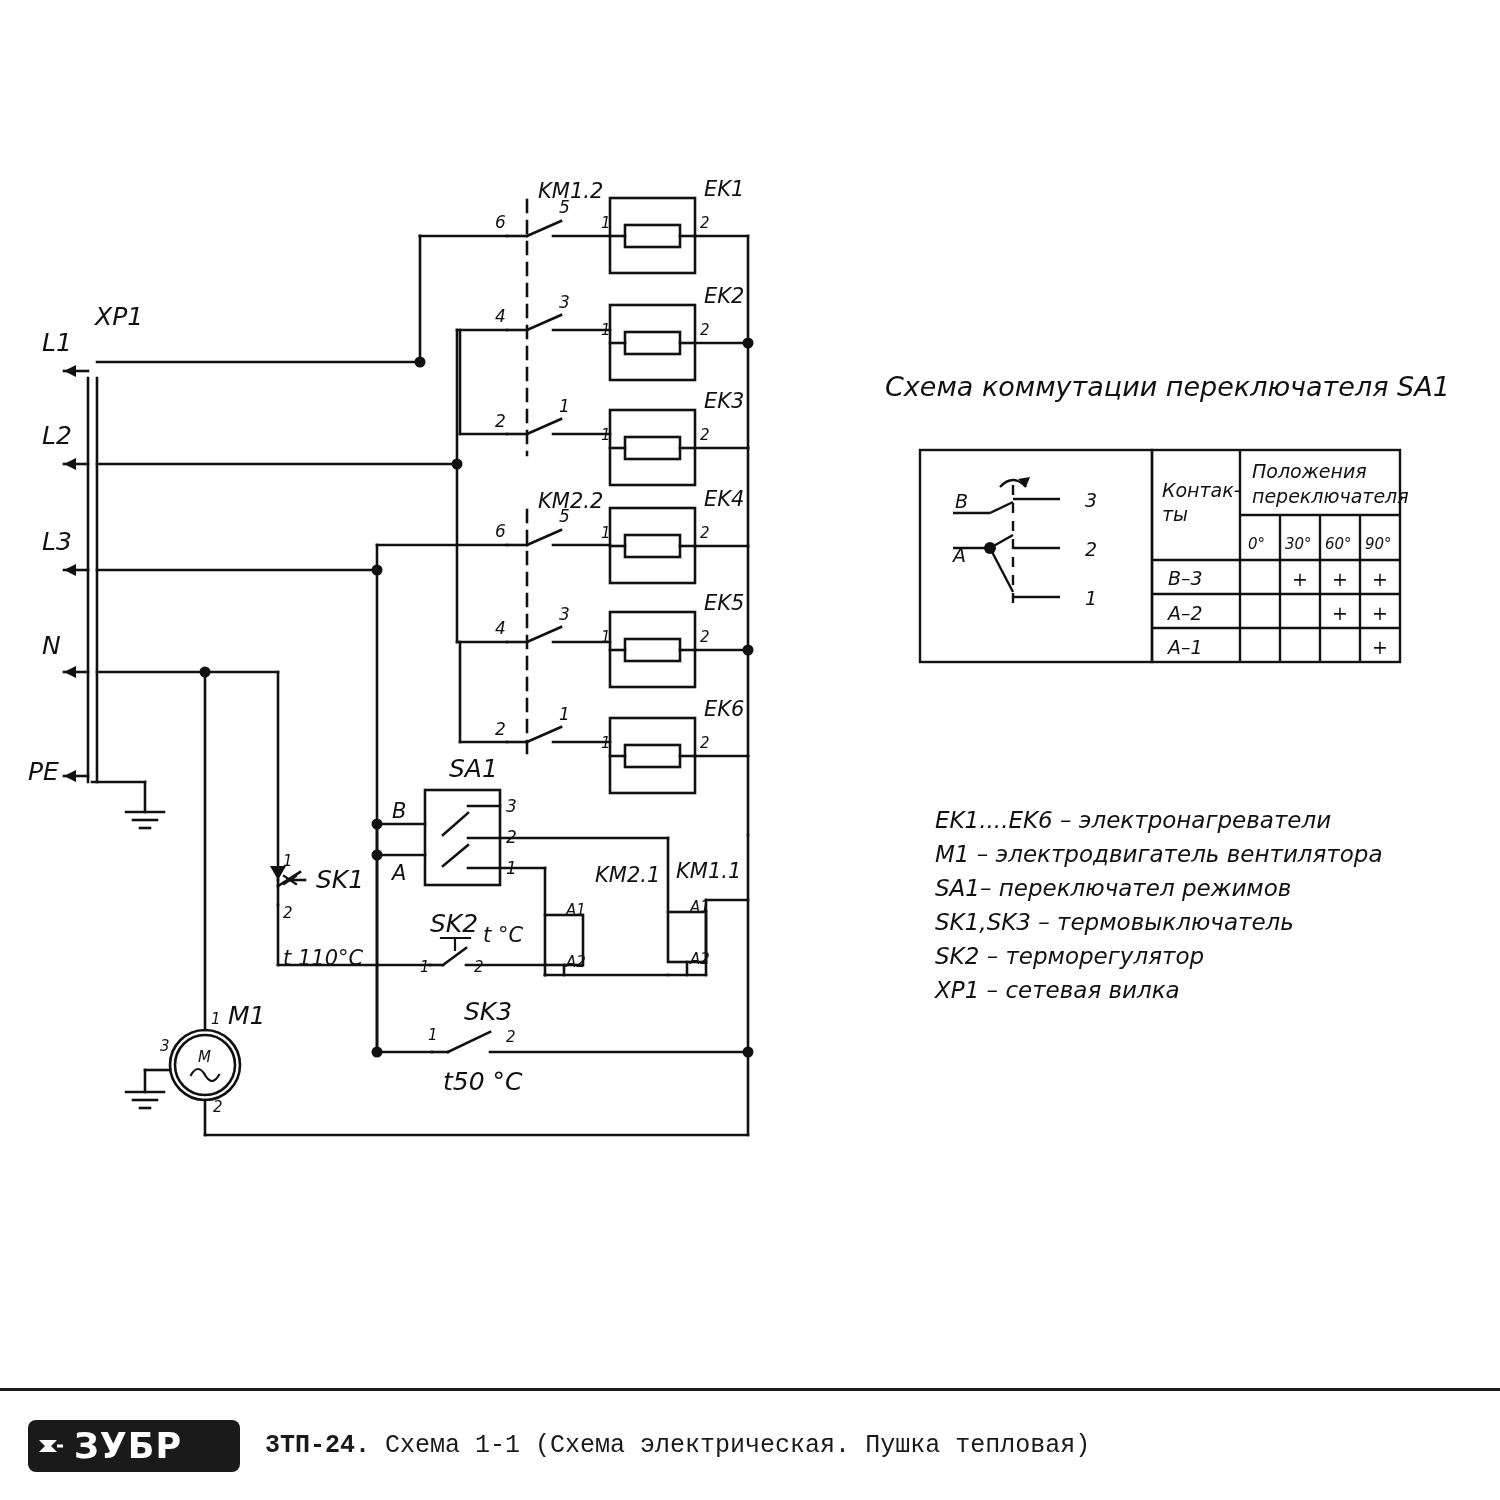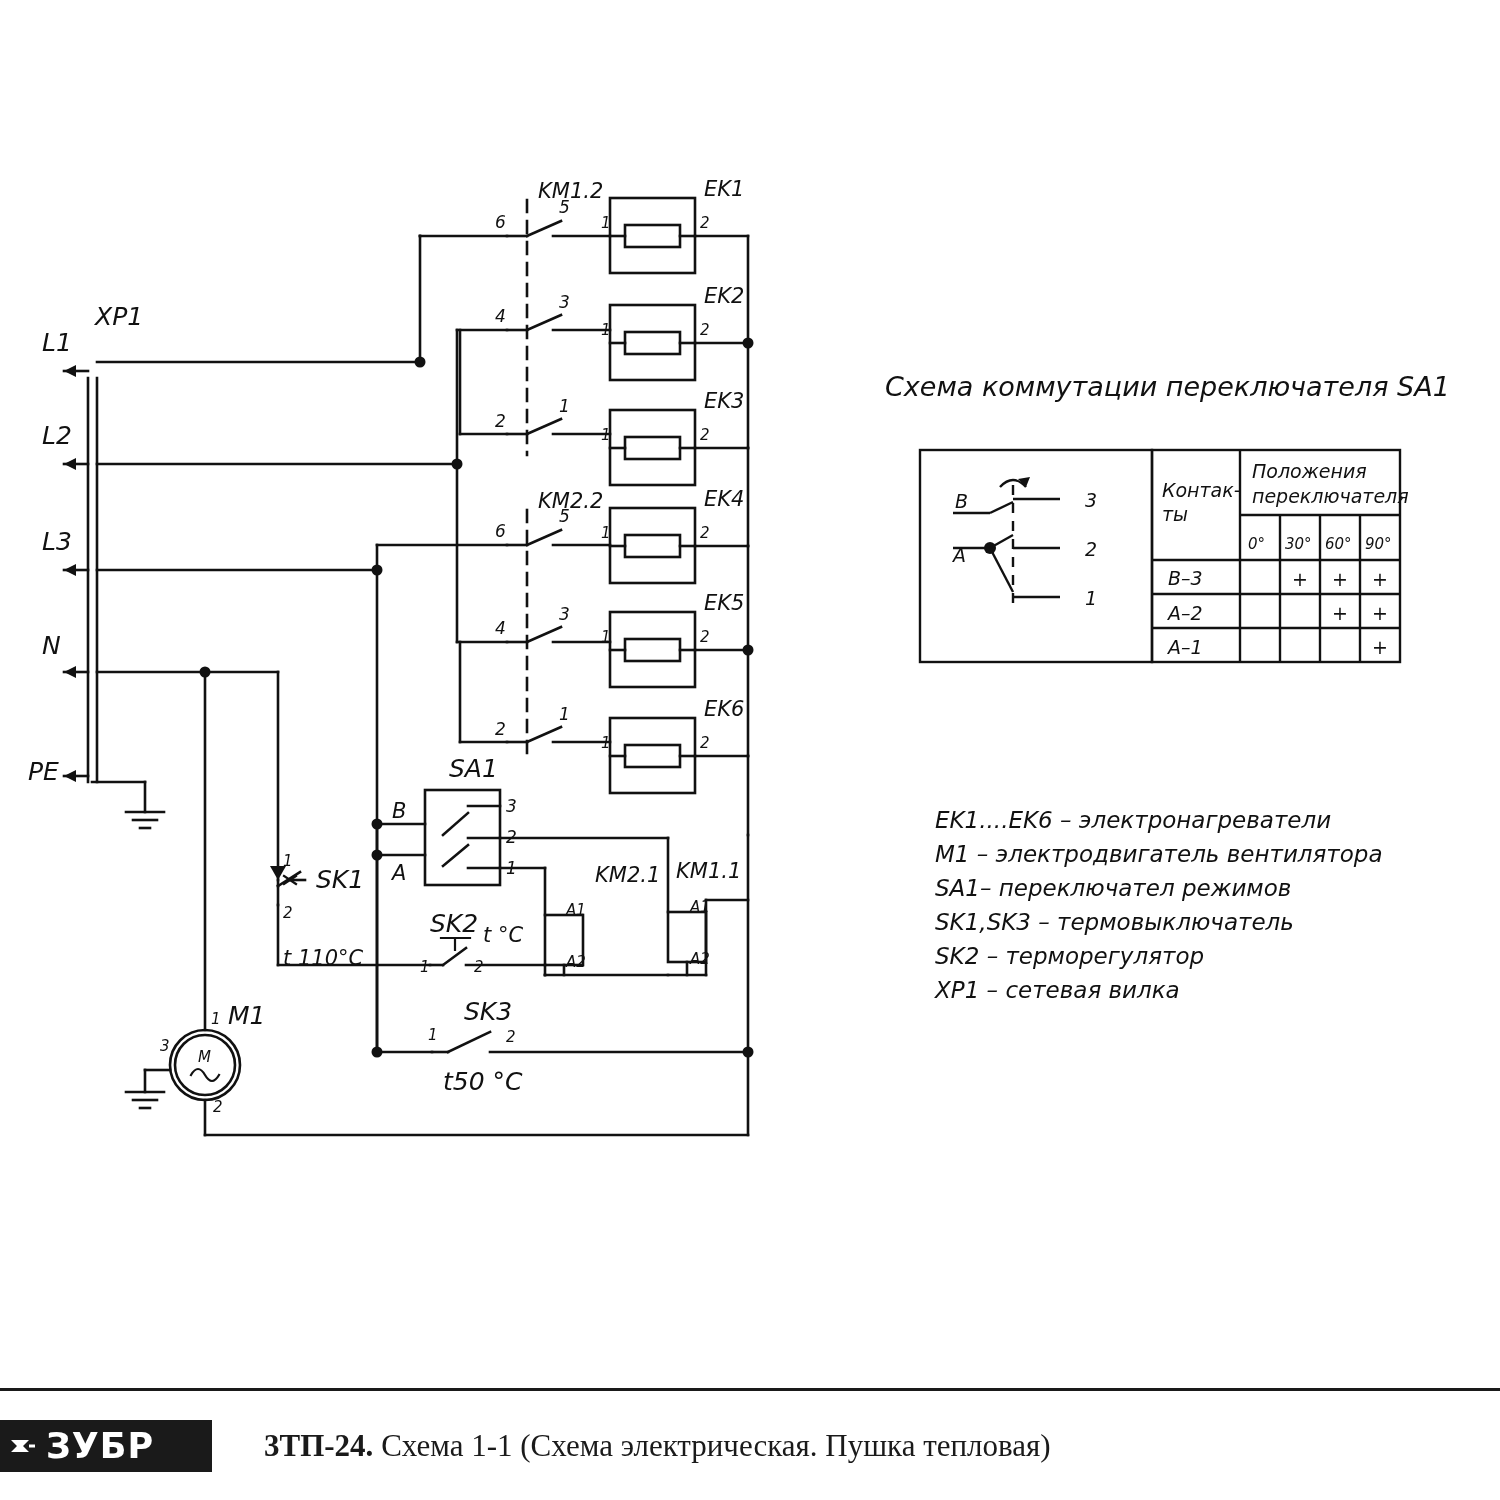--- a/index.html
+++ b/index.html
@@ -71,43 +71,45 @@
   #footer {
     position: absolute;
     left: 0;
     top: 1391px;
     width: 1500px;
     height: 109px;
     display: flex;
     align-items: center;
   }
   #brand-logo {
+    margin-left: 28px;
     width: 212px;
     height: 52px;
     background: #1a1a1a;
     display: flex;
     align-items: center;
     color: #ffffff;
     font-family: "DejaVu Sans", sans-serif;
     font-weight: bold;
     font-size: 35px;
     letter-spacing: 1px;
+    border-radius: 8px;
   }
   #brand-mark {
     width: 44px;
     height: 52px;
     display: flex;
     align-items: center;
     justify-content: center;
   }
   #brand-name { padding-left: 2px; }
   #footer-caption {
-    margin-left: 52px;
-    font-family: Liberation Serif, serif;
-    font-size: 31px;
+    margin-left: 25px;
+    font-family: Liberation Mono, monospace;
+    font-size: 25px;
     color: #1a1a1a;
     white-space: nowrap;
   }
   #footer-model {
     font-weight: bold;
   }
 </style>
 </head>
 <body>
 

